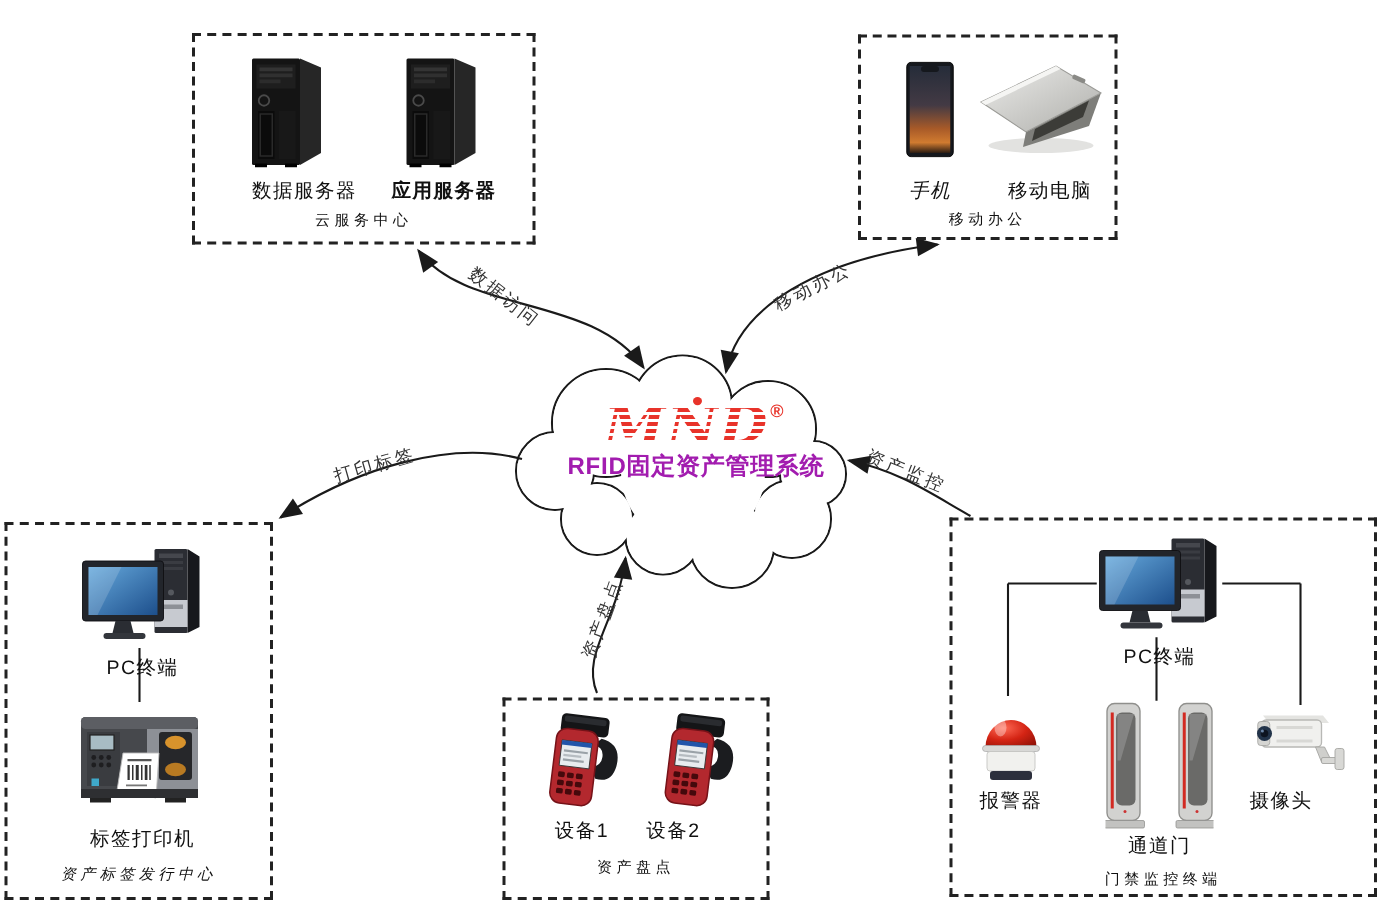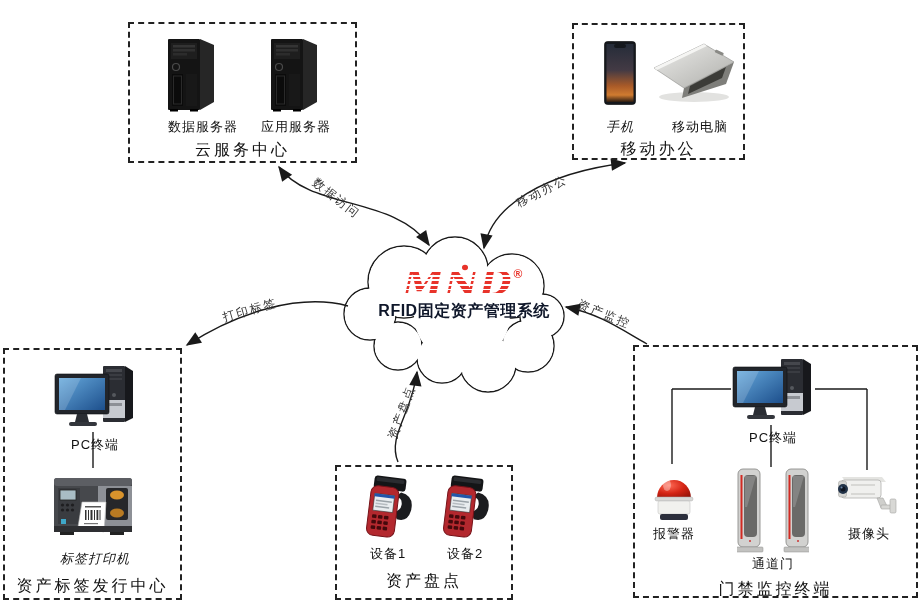--- a/index.html
+++ b/index.html
@@ -3,32 +3,32 @@
 <meta charset="utf-8">
 <style>
   html,body{margin:0;padding:0;background:#fff;}
   .canvas{position:relative;width:922px;height:605px;background:#fff;overflow:hidden;
           font-family:"Liberation Sans","DejaVu Sans",sans-serif;color:#111;}
   .overlay{position:absolute;left:0;top:0;z-index:0;}
   .dash-box{position:absolute;border:2px dashed #222;box-sizing:border-box;z-index:1;background:transparent;}
   .dev{position:absolute;z-index:2;}
   .dev svg{display:block;width:100%;height:100%;}
   .item-label{position:absolute;z-index:3;font-size:13px;text-align:center;letter-spacing:1px;white-space:nowrap;}
-  .box-label{position:absolute;left:0;right:0;z-index:3;font-size:16px;text-align:center;letter-spacing:3px;white-space:nowrap;}
+  .box-label{position:absolute;left:0;right:0;z-index:3;font-size:10px;text-align:center;letter-spacing:3px;white-space:nowrap;}
   .edge-label{position:absolute;z-index:3;font-size:12px;letter-spacing:2px;color:#333;white-space:nowrap;transform-origin:center center;}
   .logo-wrap{position:absolute;left:392px;top:265px;width:140px;text-align:center;z-index:2;}
   .mnd{position:relative;display:inline-block;font-family:"DejaVu Serif","Liberation Serif",serif;
        font-weight:bold;font-style:italic;font-size:37px;line-height:1;color:#e8332a;letter-spacing:1px;
        transform:scaleY(.92);}
   .mnd-stripes{position:absolute;left:-3px;right:-3px;top:1px;bottom:0;
        background:repeating-linear-gradient(180deg,rgba(255,255,255,0) 0 3px,#fff 3px 5px);}
   .mnd-dot{position:absolute;left:54%;top:-2px;width:6px;height:6px;border-radius:50%;background:#e8332a;}
   .reg{font-size:12px;color:#e8332a;position:relative;top:-18px;left:1px;font-style:normal;font-weight:bold;}
   .sys-title{position:absolute;left:350px;top:301px;width:228px;text-align:center;z-index:2;
-       font-size:16px;font-weight:bold;color:#0f172a;letter-spacing:.5px;white-space:nowrap;}
+       font-size:16px;font-weight:bold;color:#a21caf;letter-spacing:.5px;white-space:nowrap;}
 </style>
 </head>
 <body>
 
 <svg width="0" height="0" style="position:absolute" aria-hidden="true">
   <defs>
     <linearGradient id="grad-screen" x1="0" y1="0" x2="1" y2="1">
       <stop offset="0" stop-color="#66a9dc"></stop>
         <stop offset="1" stop-color="#1d4f8c"></stop>
     </linearGradient>
@@ -268,21 +268,21 @@
         <svg viewBox="0 0 55 76">
           <use href="#sym-server"></use>
         </svg>
       </div>
     <div class="dev" style="left:136px;top:12px;width:55px;height:76px;">
         <svg viewBox="0 0 55 76">
           <use href="#sym-server"></use>
         </svg>
       </div>
     <div class="item-label" style="left:16px;top:94px;width:92px;text-align:right;">数据服务器</div>
-    <div class="item-label" style="left:120px;top:94px;width:92px;">应用服务器</div>
+    <div class="item-label" style="left:120px;top:94px;width:92px;font-weight:bold;">应用服务器</div>
     <div class="box-label" style="top:116px;">云服务中心</div>
   </div>
 
   <div class="dash-box" style="left:572px;top:23px;width:173px;height:137px;">
     <div class="dev" style="left:30px;top:16px;width:32px;height:64px;">
         <svg viewBox="0 0 32 64">
           <use href="#sym-phone"></use>
         </svg>
       </div>
     <div class="dev" style="left:72px;top:17px;width:92px;height:62px;">
@@ -300,37 +300,37 @@
         <svg viewBox="0 0 84 70">
           <use href="#sym-pc"></use>
         </svg>
       </div>
     <div class="item-label" style="left:50px;top:86px;width:80px;">PC终端</div>
     <div class="dev" style="left:45px;top:118px;width:86px;height:72px;">
         <svg viewBox="0 0 86 72">
           <use href="#sym-printer"></use>
         </svg>
       </div>
-    <div class="item-label" style="left:25px;top:200px;width:130px;font-style:italic;">标签打印机</div>
-    <div class="box-label" style="top:226px;">资产标签发行中心</div>
+    <div class="item-label" style="left:25px;top:200px;width:130px;">标签打印机</div>
+    <div class="box-label" style="top:226px;font-style:italic;">资产标签发行中心</div>
   </div>
 
   <div class="dash-box" style="left:335px;top:465px;width:178px;height:135px;">
     <div class="dev" style="left:22px;top:8px;width:58px;height:66px;">
         <svg viewBox="0 0 58 66">
           <use href="#sym-handheld"></use>
         </svg>
       </div>
     <div class="dev" style="left:99px;top:8px;width:58px;height:66px;">
         <svg viewBox="0 0 58 66">
           <use href="#sym-handheld"></use>
         </svg>
       </div>
     <div class="item-label" style="left:17px;top:78px;width:68px;">设备1</div>
-    <div class="item-label" style="left:94px;top:78px;width:68px;">设备2</div>
+    <div class="item-label" style="left:78px;top:78px;width:68px;">设备2</div>
     <div class="box-label" style="top:104px;">资产盘点</div>
   </div>
 
   <div class="dash-box" style="left:633px;top:345px;width:285px;height:253px;">
     <div class="dev" style="left:96px;top:8px;width:84px;height:70px;">
         <svg viewBox="0 0 84 70">
           <use href="#sym-pc"></use>
         </svg>
       </div>
     <div class="item-label" style="left:98px;top:82px;width:80px;">PC终端</div>
@@ -344,17 +344,17 @@
         <svg viewBox="0 0 72 86">
           <use href="#sym-gates"></use>
         </svg>
       </div>
     <div class="item-label" style="left:98px;top:208px;width:80px;">通道门</div>
     <div class="dev" style="left:202px;top:124px;width:62px;height:46px;">
         <svg viewBox="0 0 62 46">
           <use href="#sym-camera"></use>
         </svg>
       </div>
-    <div class="item-label" style="left:204px;top:178px;width:60px;">摄像头</div>
+    <div class="item-label" style="left:189px;top:178px;width:60px;">摄像头</div>
     <div class="box-label" style="top:232px;text-align:center;">门禁监控终端</div>
   </div>
 
 </div>
 
 </body></html>

